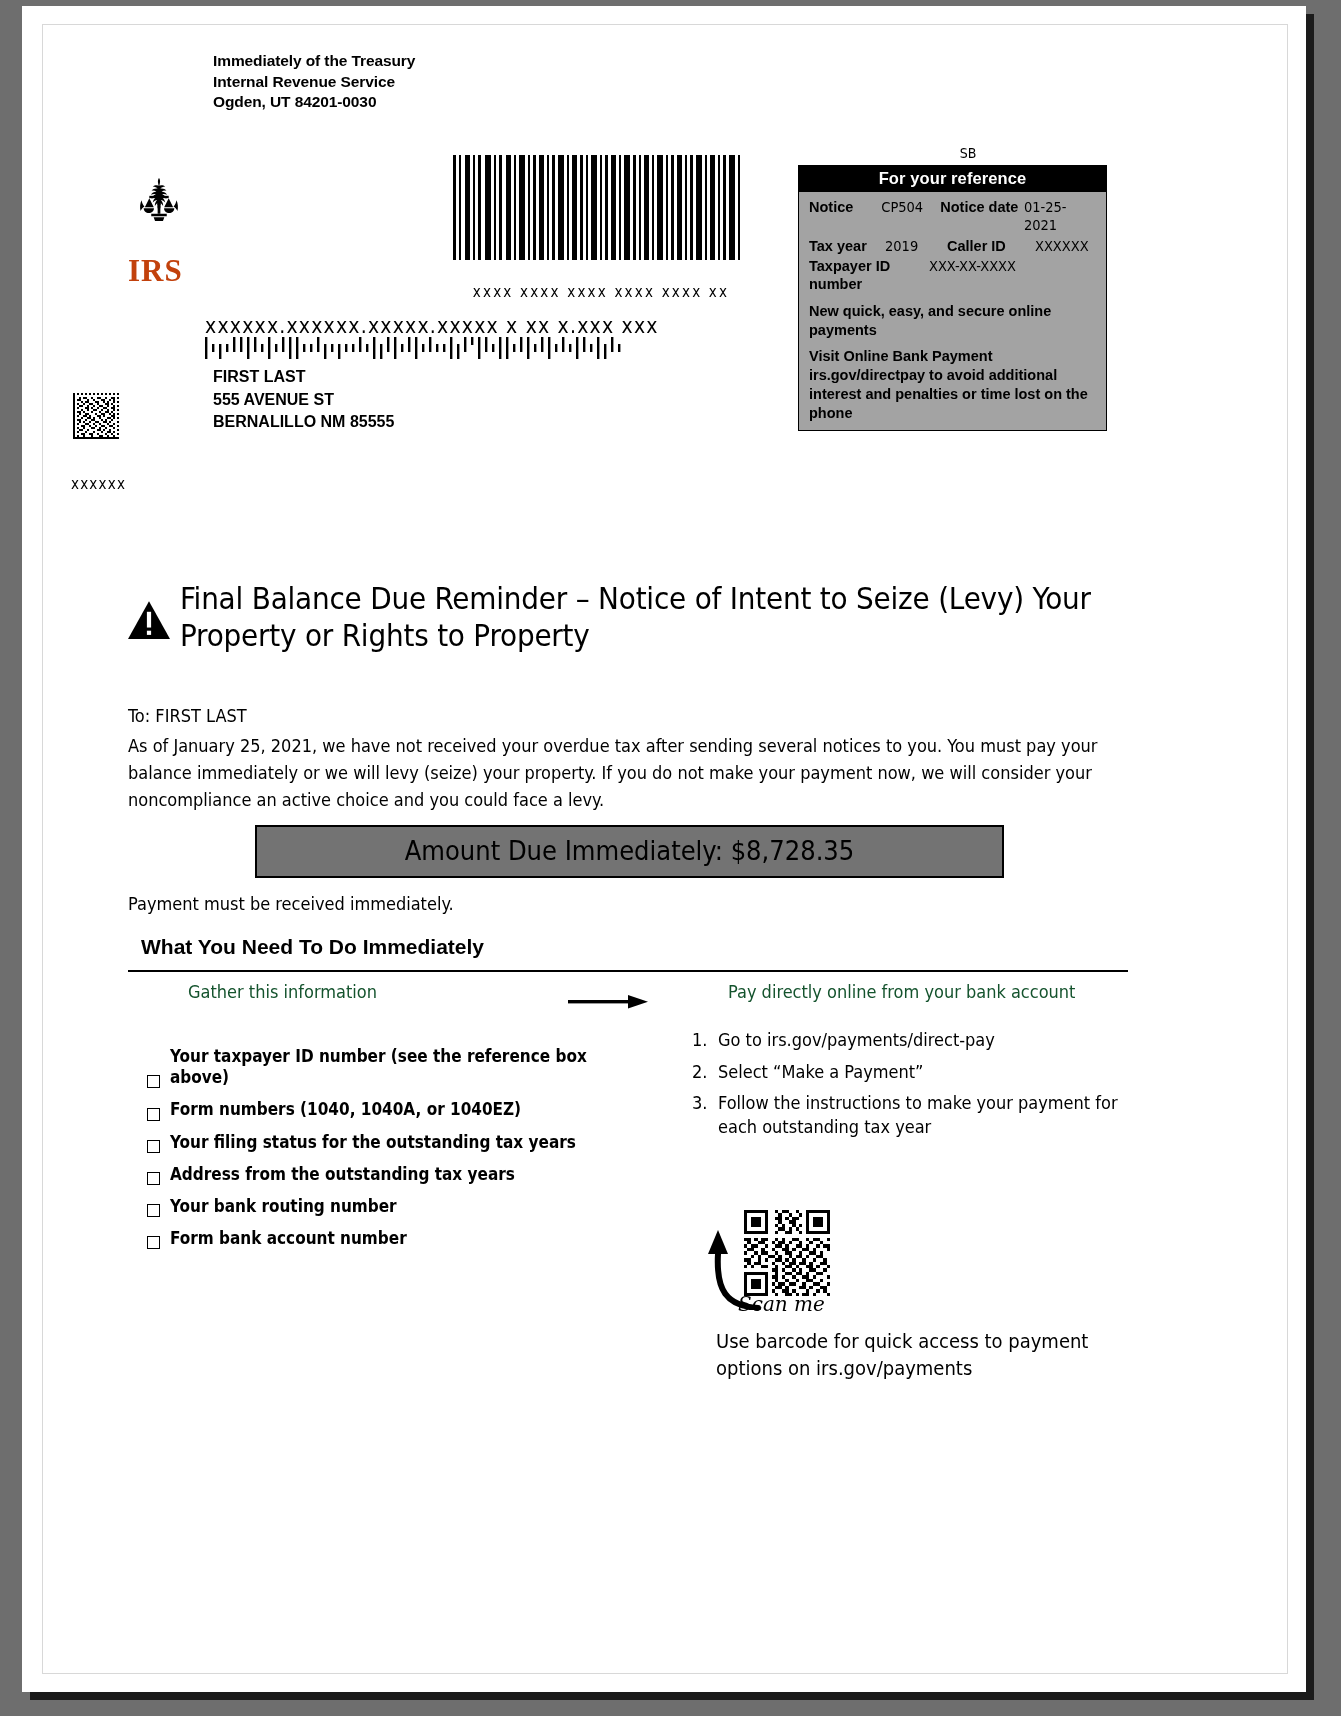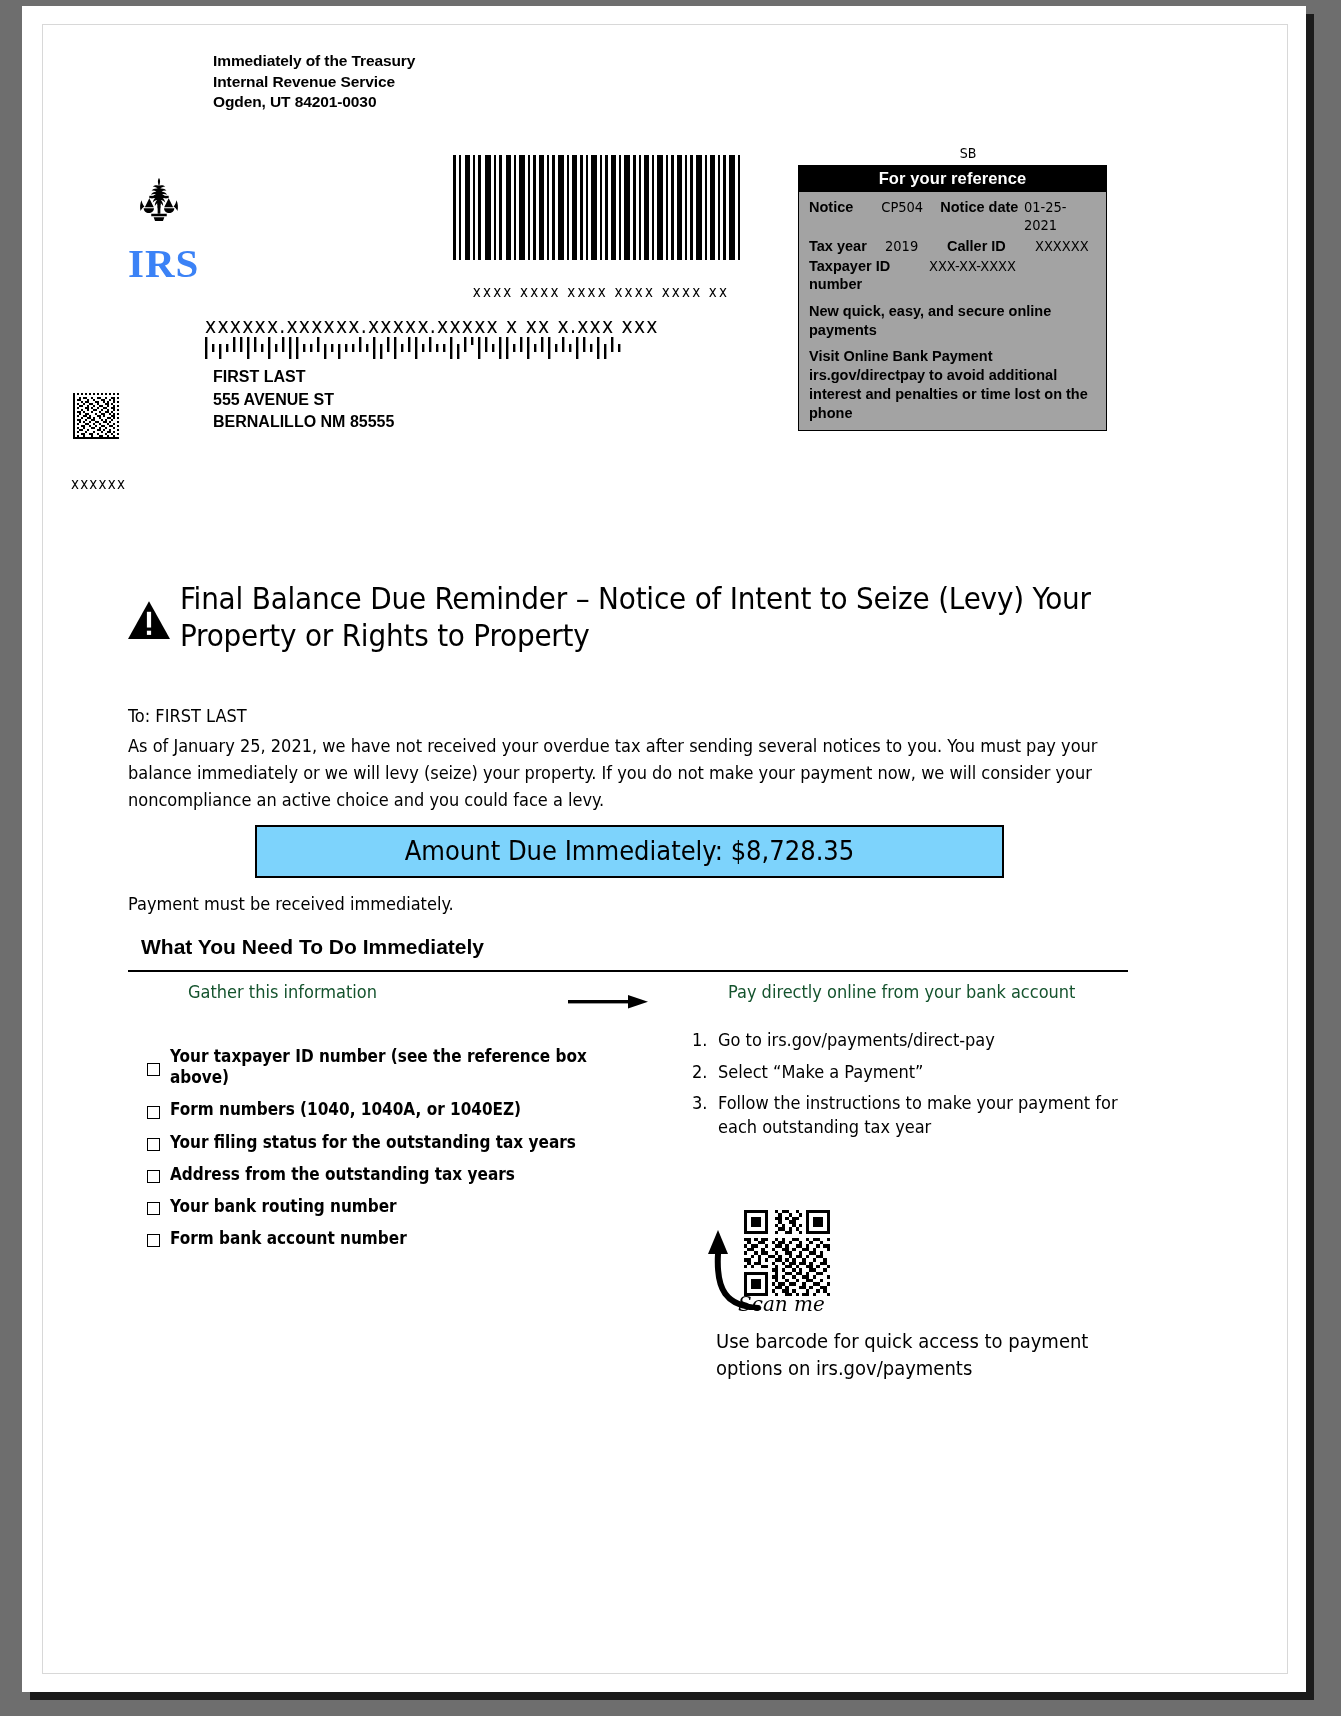--- a/index.html
+++ b/index.html
@@ -39,22 +39,22 @@
 
   .cond { font-family: "Liberation Sans Narrow", "DejaVu Sans Condensed", "Liberation Sans", sans-serif; }
 
   
   #header { position: absolute; left: 0; top: 0; width: 1244px; height: 480px; }
 
   #irs-logo-block { position: absolute; left: 85px; top: 150.0px; width: 300px; }
   #irs-seal { width: 62px; height: 62px; }
   #irs-wordmark {
     font-family: "Liberation Serif", serif;
-    font-size: 41px; font-weight: 700; letter-spacing: 1px;
-    line-height: 1; margin-top: 2px; color: #3b82f6;
+    font-size: 31px; font-weight: 700; letter-spacing: 1px;
+    line-height: 1; margin-top: 14px; color: #c2410c;
   }
   #treasury-lines {
     position: absolute; left: 170px; top: 26px;
     font-size: 15.5px; font-weight: 700; line-height: 1.33; color: #000;
     letter-spacing: -0.1px;
   }
 
   
   #barcode { position: absolute; left: 408px; top: 130px; width: 290px; height: 105px; }
   #barcode svg { display: block; }
@@ -124,21 +124,21 @@
     position: absolute; left: 85px; top: 680px;
     font-size: 18px; color: #000;
   }
   #intro {
     position: absolute; left: 85px; top: 707px; width: 975px;
     font-size: 18px; line-height: 1.50; color: #000;
   }
 
   #amount-box {
     position: absolute; left: 212px; top: 800px;
-    width: 745px; border: 2px solid #000; background: #7dd3fc;
+    width: 745px; border: 2px solid #000; background: #737373;
     text-align: center; padding: 8px 0 10px 0;
   }
   #amount-text { font-size: 27px; color: #000; letter-spacing: 0px; }
 
   #pay-note {
     position: absolute; left: 85px; top: 868px;
     font-size: 18px; color: #000;
   }
 
   #section-title {
@@ -161,21 +161,21 @@
   }
   #col-right .col-head { margin-left: 40px; }
 
   #arrow {
     position: absolute; left: 440px; top: 14px;
     width: 80px; height: 16px;
   }
 
   #checklist { margin-top: 42px; }
   .check-item {
-    display: flex; align-items: center;
+    display: flex; align-items: flex-end;
     font-size: 17px; font-weight: 700; line-height: 1.24;
     color: #000; margin-bottom: 11px;
   }
   .checkbox {
     width: 11px; height: 11px; border: 1.4px solid #000;
     flex: 0 0 11px; margin-top: 5px; margin-right: 10px;
     margin-left: 19px; background: #fff;
   }
 
   #steps { margin-top: 24px; margin-left: 4px; }

